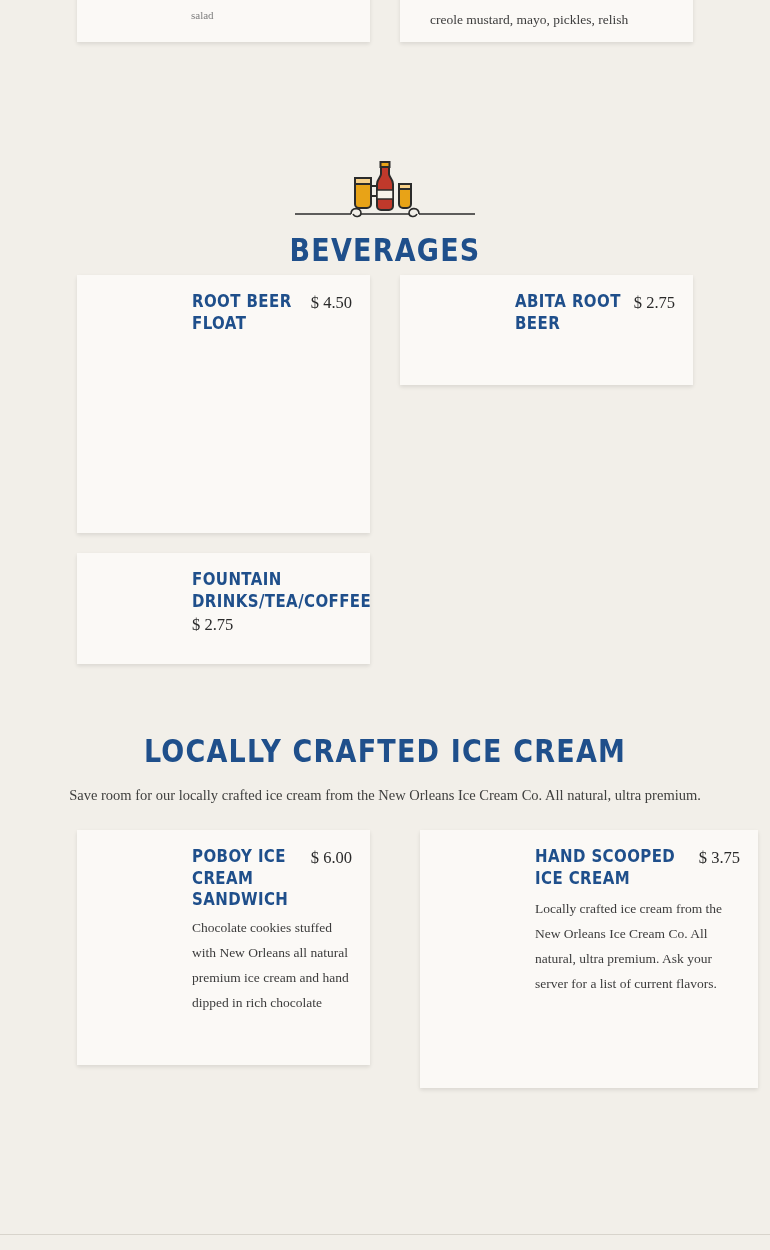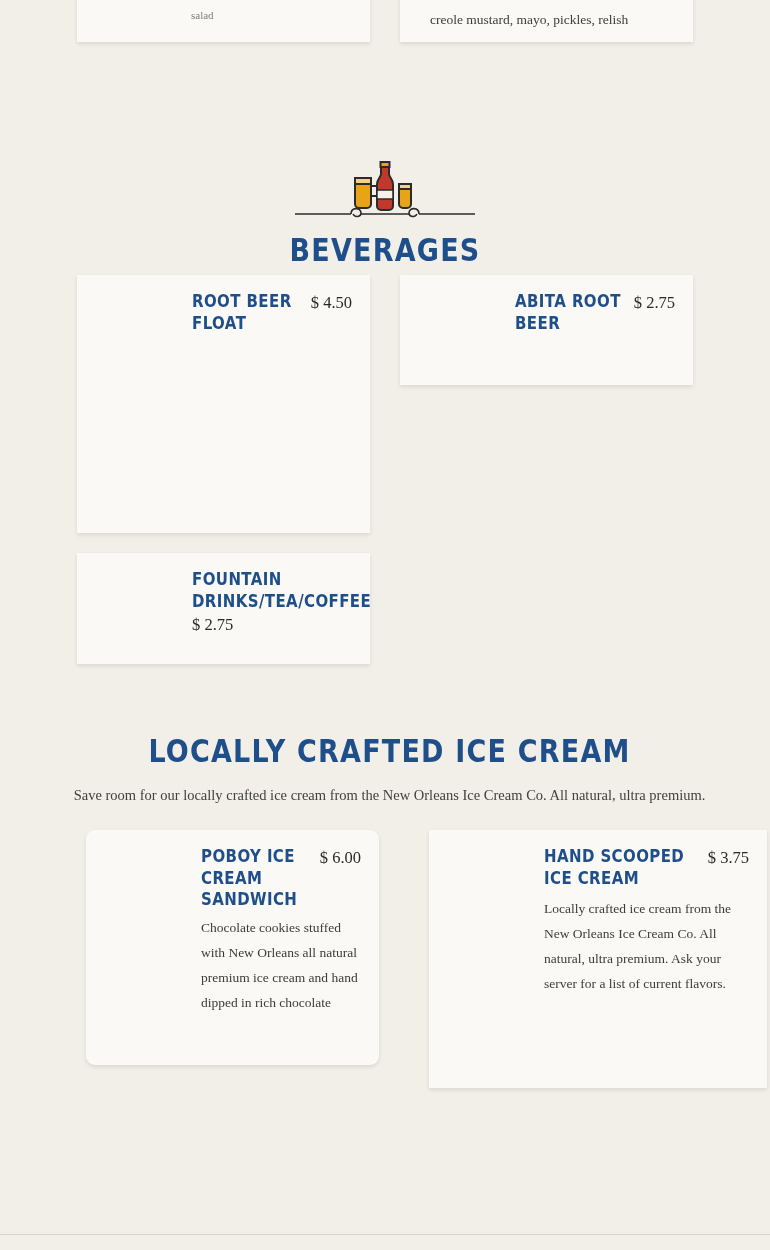--- a/index.html
+++ b/index.html
@@ -143,24 +143,24 @@
     color: #3c3c3c;
     margin-top: 12px;
   }
 
   
   #card-root-beer-float { left: 77px;  top: 0;    width: 293px; height: 258px; }
   #card-abita-root-beer { left: 400px; top: 0;    width: 293px; height: 110px; }
   #card-fountain        { left: 77px;  top: 278px; width: 293px; height: 111px; }
 
   
-  #card-poboy-sandwich  { left: 77px;  top: 0;   width: 293px; height: 235px; border-radius: 9px; }
+  #card-poboy-sandwich  { left: 77px;  top: 0;   width: 293px; height: 235px; }
   #card-hand-scooped    { left: 420px; top: 0;   width: 338px; height: 258px; }
 
-  .ice-section { padding-top: 58px; padding-left: 9px; }
+  .ice-section { padding-top: 58px; }
   .ice-section .section-title { font-size: 27px; }
   .ice-cards { margin-top: 24px; }
 
   .bottom-rule {
     position: absolute;
     left: 0; right: 0; bottom: 15px;
     height: 1px;
     background: #d8d4cc;
   }
 </style>

